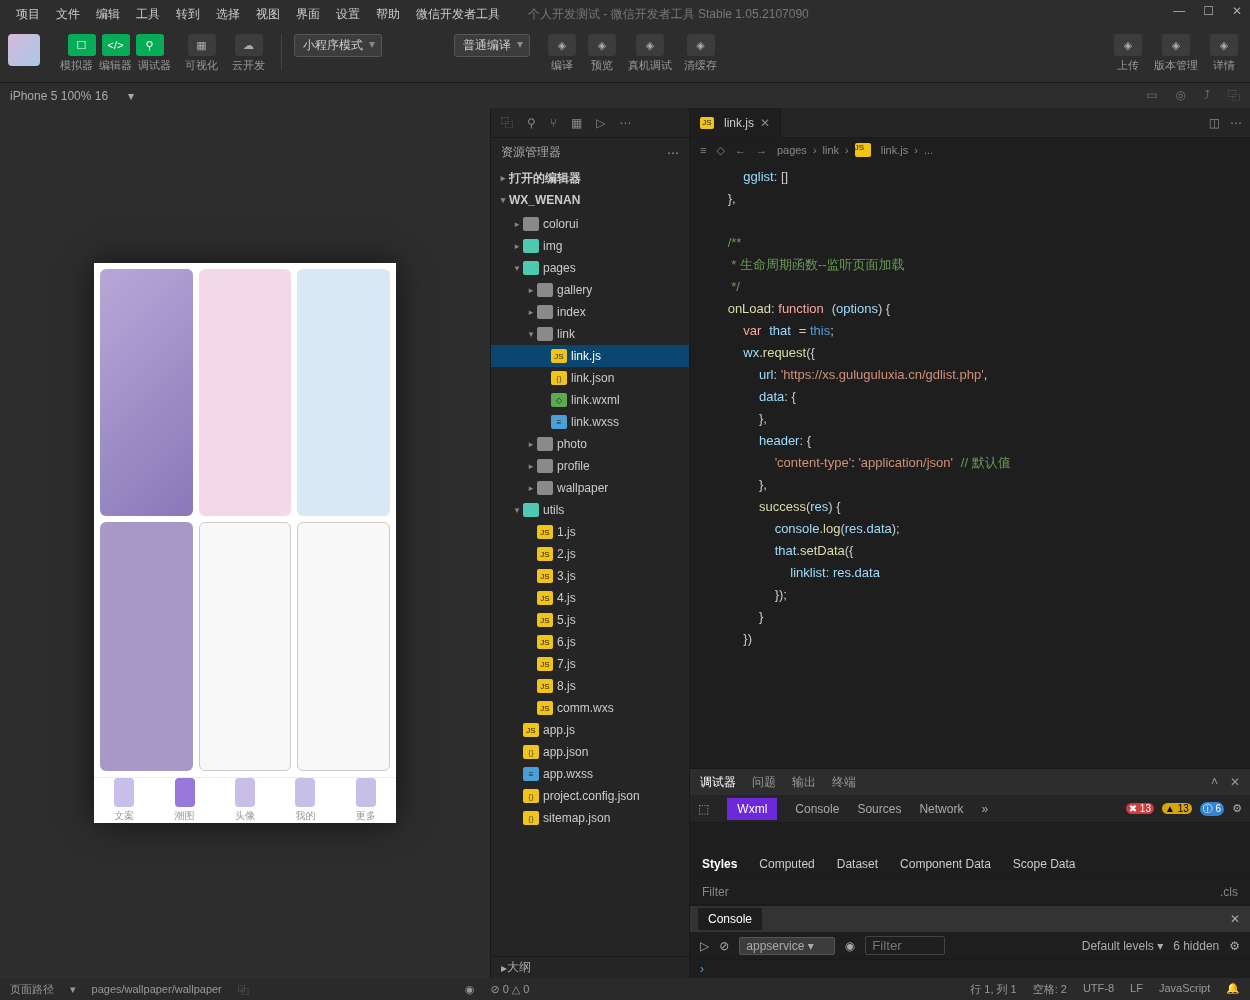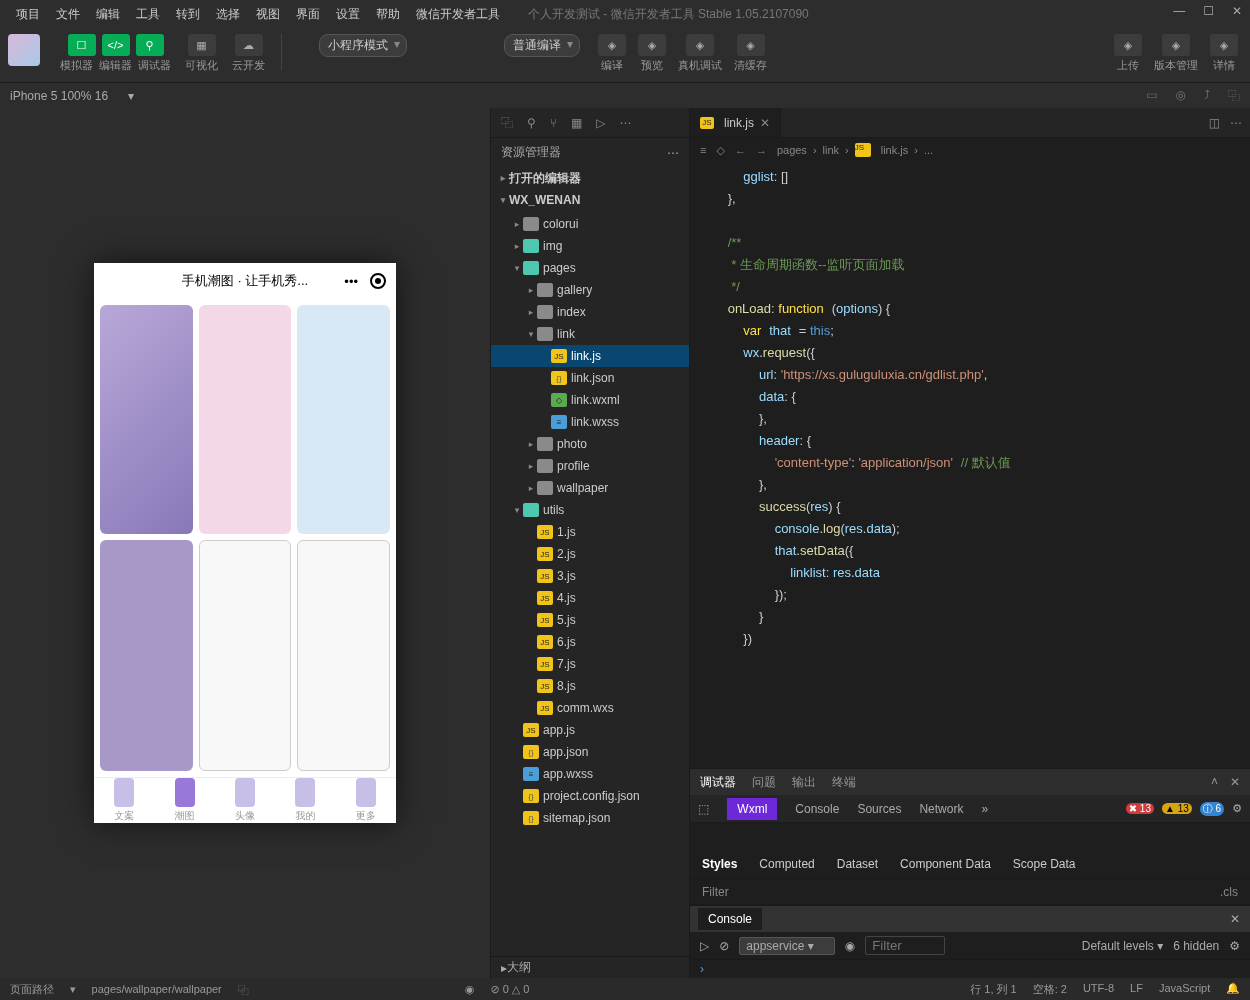--- a/index.html
+++ b/index.html
@@ -7,21 +7,21 @@
 .menubar { height:28px; background:#2d2d2d; display:flex; align-items:center; padding:0 8px; }
 .menubar .mi { padding:0 8px; cursor:pointer; color:#ccc; }
 .menubar .title { margin-left:20px; color:#777; }
 .winctrl { position:absolute; right:8px; top:4px; display:flex; gap:18px; color:#aaa; }
 .toolbar { height:54px; background:#2d2d2d; display:flex; align-items:flex-start; padding:6px 8px; gap:6px; }
 .tb-group { display:flex; flex-direction:column; align-items:center; gap:2px; padding:0 4px;}
 .tb-row { display:flex; gap:6px;}
 .tb-btn { width:28px; height:22px; background:#06ad56; border-radius:3px; display:flex; align-items:center; justify-content:center; color:#fff; font-size:11px;}
 .tb-btn.gray { background:#3c3c3c; color:#aaa;}
 .tb-lbl { font-size:11px; color:#999; }
-.tb-sel { background:#3c3c3c; border:1px solid #555; border-radius:9px; padding:2px 18px 2px 8px; color:#ccc; position:relative; font-size:12px;margin-left:25px;}
+.tb-sel { background:#3c3c3c; border:1px solid #555; border-radius:3px; padding:2px 18px 2px 8px; color:#ccc; position:relative; font-size:12px;}
 .tb-sel::after{content:"▾"; position:absolute; right:6px; color:#888;}
 .tb-spacer { flex:1; }
 .device-bar { height:26px; background:#2d2d2d; border-top:1px solid #1a1a1a; display:flex; align-items:center; padding:9px 10px; color:#aaa; gap:20px;}
 .main { display:flex; height:calc(100% - 28px - 54px - 26px - 22px); }
 .simulator { width:490px; background:#2d2d2d; display:flex; align-items:center; justify-content:center;}
 .phone { width:302px; height:560px; background:#fff; display:flex; flex-direction:column; font-size:12px; box-shadow:0 0 30px rgba(0,0,0,.6);}
 .p-status { height:20px; display:flex; align-items:center; justify-content:space-between; padding:0 8px; font-size:10px; color:#000;}
 .p-title { height:36px; display:flex; align-items:center; justify-content:center; position:relative; color:#000; font-size:13px;}
 .p-title .dots{position:absolute;right:38px;} .p-title .circ{position:absolute;right:10px;width:16px;height:16px;border:2px solid #000;border-radius:50%;}
 .p-title .circ::after{content:"";position:absolute;inset:3px;border-radius:50%;background:#000;}
@@ -43,21 +43,21 @@
 .ficon.folder{background:#8a8a8a;} .ficon.fgreen{background:#4ec9b0;} .ficon.js{background:#f0c419;}
 .ficon.json{background:#f0c419;color:#555;} .ficon.wxml{background:#5caa4f;} .ficon.wxss{background:#4a9fd8;}
 .editor { flex:1; display:flex; flex-direction:column; background:#1e1e1e;}
 .etabs{height:30px;background:#252526;display:flex;align-items:center;border-bottom:1px solid #1a1a1a;}
 .etab{height:100%;background:#1e1e1e;display:flex;align-items:center;padding:0 10px;gap:6px;border-right:1px solid #1a1a1a;}
 .etab .ficon{width:14px;height:12px;}
 .etab .close{color:#888;cursor:pointer;}
 .crumbs{height:24px;display:flex;align-items:center;padding:0 10px;gap:6px;color:#888;font-size:11px;}
 .crumbs .ic{color:#888;margin-right:4px;}
 .code{flex:1;font-family:Consolas,monospace;font-size:13px;line-height:22px;padding:4px 0 4px 22px;white-space:pre;overflow:hidden;position:relative;}
-.c-kw{color:#fde047;} .c-fn{color:#dcdcaa;} .c-str{color:#ce9178;} .c-cmt{color:#6a9955;} .c-var{color:#9cdcfe;} .c-pun{color:#ccc;} .c-this{color:#569cd6;} .c-prop{color:#9cdcfe;}
+.c-kw{color:#fca5a5;} .c-fn{color:#dcdcaa;} .c-str{color:#ce9178;} .c-cmt{color:#6a9955;} .c-var{color:#9cdcfe;} .c-pun{color:#ccc;} .c-this{color:#569cd6;} .c-prop{color:#9cdcfe;}
 .devtools{height:calc(100% - 660px);min-height:200px;border-top:1px solid #1a1a1a;display:flex;flex-direction:column;}
 .dt-tabs{height:26px;background:#2d2d2d;display:flex;align-items:center;padding:0 10px;gap:16px;color:#999;}
 .dt-tabbar{height:28px;background:#252526;display:flex;align-items:center;padding:0 8px;gap:18px;color:#aaa;border-bottom:1px solid #1a1a1a;}
 .dt-tabbar .act{background:#6d28d9;color:#fff;padding:4px 10px;}
 .dt-badges{margin-left:auto;display:flex;gap:8px;align-items:center;font-size:11px;}
 .bdg{padding:0 3px;border-radius:7px;font-size:10px;}
 .bdg.err{background:#ce3c3c;color:#fff;} .bdg.warn{background:#d8a512;color:#000;} .bdg.info{background:#3484d2;color:#fff;}
 .dt-styles{height:30px;display:flex;align-items:center;padding:0 12px;gap:22px;color:#ccc;border-bottom:1px solid #1a1a1a;}
 .dt-styles .act{color:#fff;font-weight:bold;}
 .dt-filter{height:26px;display:flex;align-items:center;padding:0 12px;color:#888;border-bottom:1px solid #1a1a1a;justify-content:space-between;}
@@ -176,25 +176,20 @@
     <span>◎</span>
     <span>⤴</span>
     <span>⿻</span>
   </span>
 </div>
 
 <div class="main">
 
   <div class="simulator">
     <div class="phone">
-      <div class="p-title">
-        <span>手机潮图 · 让手机秀...</span>
-        <span class="dots">•••</span>
-        <span class="circ"></span>
-      </div>
       <div class="p-grid">
         <div class="p-cell mini-cell1"></div>
         <div class="p-cell mini-cell2"></div>
         <div class="p-cell mini-cell3"></div>
         <div class="p-cell mini-cell4"></div>
         <div class="p-cell mini-cell5"></div>
         <div class="p-cell mini-cell6"></div>
       </div>
       <div class="p-nav" id="p-nav">
           <div><div class="ico" style=""></div>文案</div>

